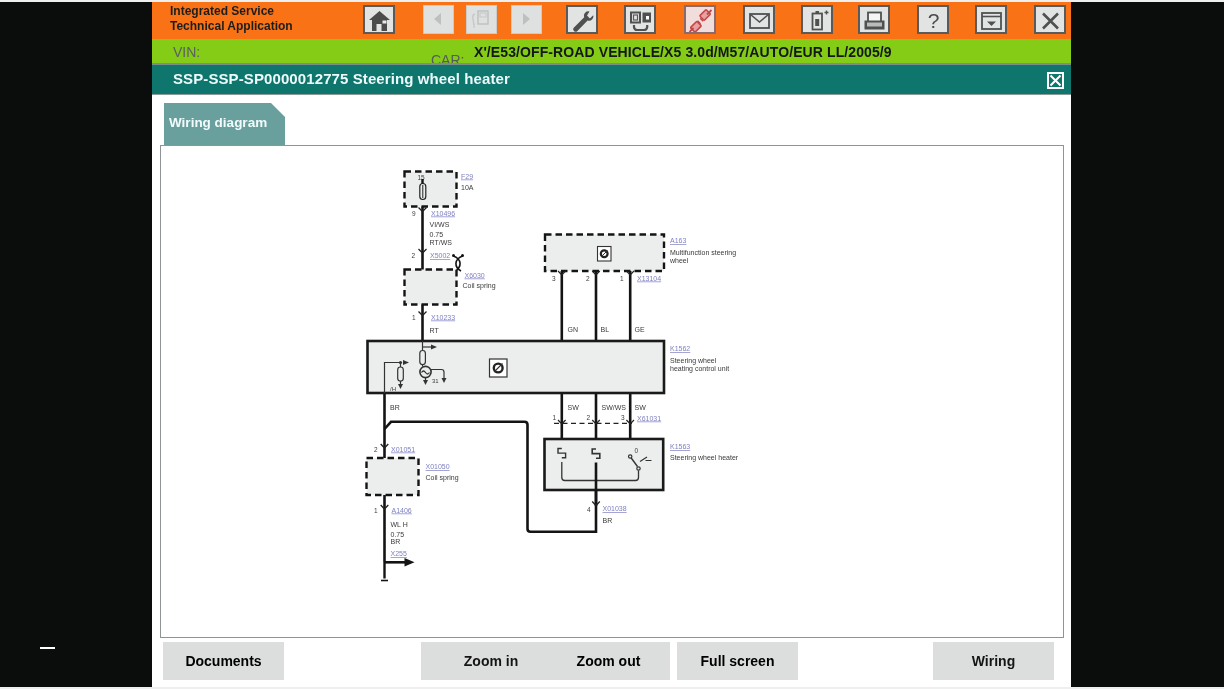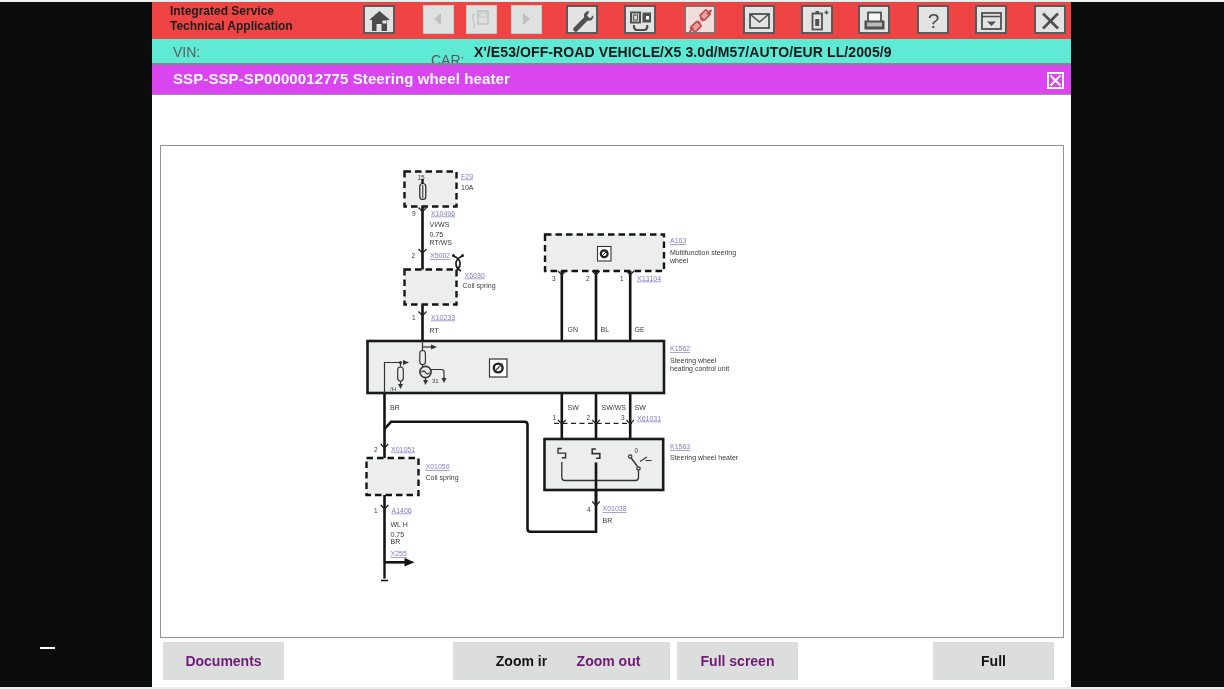--- a/index.html
+++ b/index.html
@@ -3,41 +3,41 @@
 <meta charset="utf-8">
 <style>
   html,body{margin:0;padding:0;}
   body{width:1224px;height:689px;background:#0b0c0c;position:relative;overflow:hidden;
        font-family:"Liberation Sans", sans-serif;}
   .abs{position:absolute;}
   #topline{left:0;top:0;width:1224px;height:2px;background:#efefef;}
   #botline{left:0;top:687px;width:1224px;height:2px;background:#efefef;}
   #content{left:152px;top:2px;width:919px;height:685px;background:#ffffff;}
   
-  #toolbar{left:152px;top:2px;width:919px;height:37px;background:#ef4444;}
+  #toolbar{left:152px;top:2px;width:919px;height:37px;background:#f97316;}
   #apptitle{left:18px;top:2px;font-size:12px;font-weight:bold;color:#1d1d1d;line-height:14.5px;}
   .ib{position:absolute;top:3px;width:28px;height:25px;background:#e2e4e3;border:2px solid #5a5a5a;overflow:hidden;}
   .ib.dis{border:1px solid #c9cccb;background:#dfe1e0;width:29px;height:27px;}
   .ib.red{border:2px solid #8a6a6a;background:#f2dddd;}
   
-  #vinrow{left:152px;top:39px;width:919px;height:24px;background:#5eead4;font-size:14px;}
-  
-  #tealbar{left:152px;top:63px;width:919px;height:32px;background:#d946ef;border-top:2px solid #768e8d;border-bottom:1px solid #8b9a99;box-sizing:border-box;}
+  #vinrow{left:152px;top:39px;width:919px;height:24px;background:#84cc16;font-size:14px;}
+  
+  #tealbar{left:152px;top:63px;width:919px;height:32px;background:#0f766e;border-top:2px solid #768e8d;border-bottom:1px solid #8b9a99;box-sizing:border-box;}
   #tealtxt{left:21px;top:5px;color:#eefafa;font-size:15px;font-weight:bold;letter-spacing:0.1px;}
   #xbtn{left:895px;top:7px;width:13px;height:13px;border:2px solid #ffffff;}
   #xbtn svg{display:block}
   
   #tab{left:164px;top:103px;width:121px;height:43px;background:#69a09e;
        clip-path:polygon(0 0, 107px 0, 121px 14px, 121px 43px, 0 43px);}
   #tabtxt{left:5px;top:12px;color:#f2fbfb;font-size:13.5px;font-weight:bold;}
   
   #diag{left:160px;top:145px;width:904px;height:493px;background:#fff;border:1px solid #909494;box-sizing:border-box;}
   
   .btn{position:absolute;top:642px;height:38px;background:#dcdedd;font-size:14px;font-weight:bold;
-       text-align:center;line-height:38px;color:#701a75;}
+       text-align:center;line-height:38px;color:#000000;}
   .btn.en{color:#141414;}
   #dash{left:40px;top:647px;width:15px;height:2px;background:#fff;}
   #blurwrap{position:absolute;left:0;top:0;width:1224px;height:689px;filter:blur(0.55px);}
 </style>
 </head>
 <body>
 <div id="blurwrap">
 <div class="abs" id="content"></div>
 <div class="abs" id="topline"></div>
 <div class="abs" id="botline"></div>
@@ -137,20 +137,23 @@
 </div>
 
 <div class="abs" id="tealbar">
   <span class="abs" id="tealtxt">SSP-SSP-SP0000012775 Steering wheel heater</span>
   <div class="abs" id="xbtn">
     <svg width="13" height="13" viewBox="0 0 13 13">
           <path d="M1.5 1.5 L11.5 11.5 M11.5 1.5 L1.5 11.5" stroke="#fff" stroke-width="2"></path>
         </svg>
   </div>
 </div>
+<div class="abs" id="tab">
+      <span class="abs" id="tabtxt">Wiring diagram</span>
+    </div>
 <div class="abs" id="diag"></div>
 <svg class="abs" id="wiring" style="left:160px;top:145px;filter:blur(0.3px);" width="904" height="493" viewBox="160 145 904 493">
 <g font-family="Liberation Sans" font-size="7px" fill="#3a3a3a">
 
 <path d="M422.5 199 V341" stroke="#141414" stroke-width="2.6" fill="none"></path>
 <path d="M561.8 271 V341 M596 271 V341 M630.2 271 V341" stroke="#141414" stroke-width="2.6" fill="none"></path>
 <path d="M561.8 393 V448 M596 393 V449 M630.2 393 V455" stroke="#141414" stroke-width="2.6" fill="none"></path>
 <path d="M384.5 393 V562" stroke="#141414" stroke-width="2.6" fill="none"></path>
 <path d="M384.5 429 L391 421.8 H524.5 Q527.5 421.8 527.5 424.8 V528.8 Q527.5 531.8 530.5 531.8 H596 V463" stroke="#141414" stroke-width="2.6" fill="none"></path>
 <path d="M384.5 562 V578.5" stroke="#141414" stroke-width="2.4" fill="none"></path>
@@ -277,18 +280,18 @@
 <text x="391.5" y="512.5" fill="#7e7fc2" text-decoration="underline">A1406</text>
 <text x="390.5" y="527">WL H</text>
 <text x="390.5" y="536.5">0.75</text>
 <text x="390.5" y="543.5">BR</text>
 <text x="390.5" y="556" fill="#7e7fc2" text-decoration="underline">X255</text>
 <path d="M384.5 562.3 H405" stroke="#141414" stroke-width="2.6"></path>
 <path d="M404.5 558 l10 4.3 -10 4.3 z" fill="#141414"></path>
 </g>
 </svg>
 <div class="btn" style="left:163px;width:121px;">Documents</div>
-<div class="btn en" style="left:421px;width:140px;margin-left:32px;">Zoom in</div>
+<div class="btn en" style="left:421px;width:140px;">Zoom in</div>
 <div class="btn" style="left:547px;width:123px;">Zoom out</div>
 <div class="btn" style="left:677px;width:121px;">Full screen</div>
-<div class="btn en" style="left:933px;width:121px;">Full</div>
+<div class="btn en" style="left:933px;width:121px;">Wiring</div>
 <div class="abs" id="dash"></div>
 </div>
 
 </body></html>

